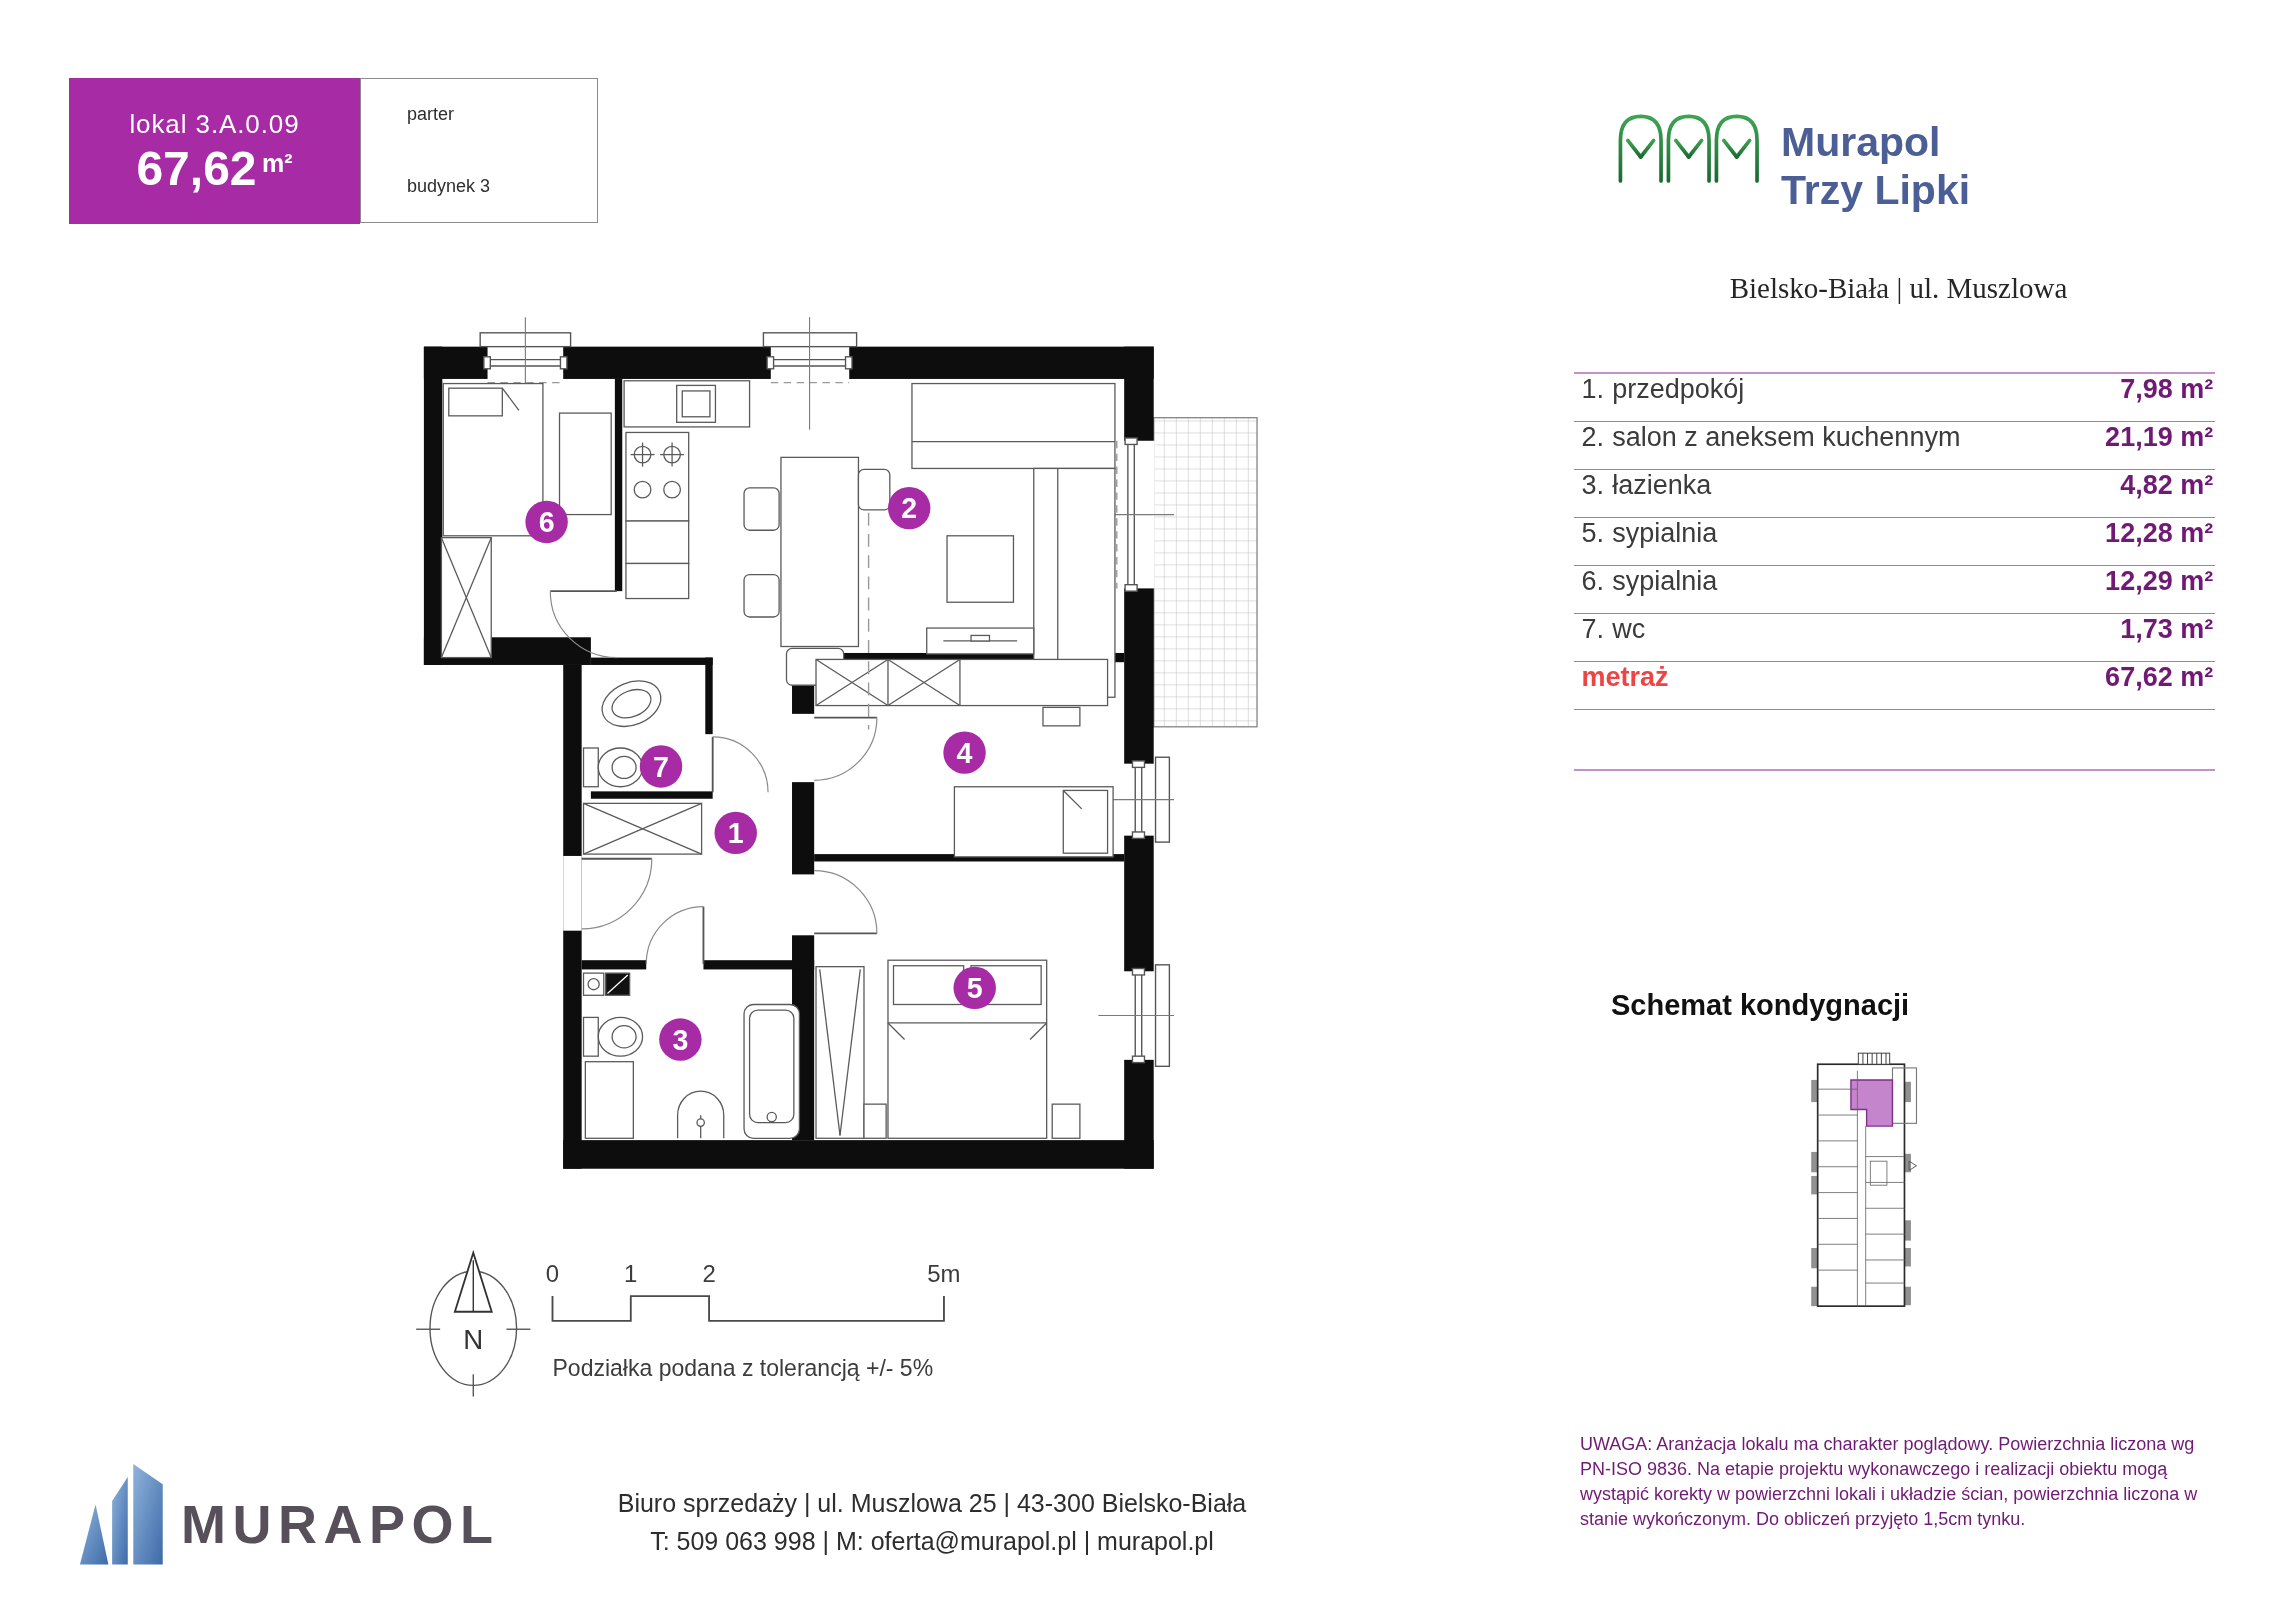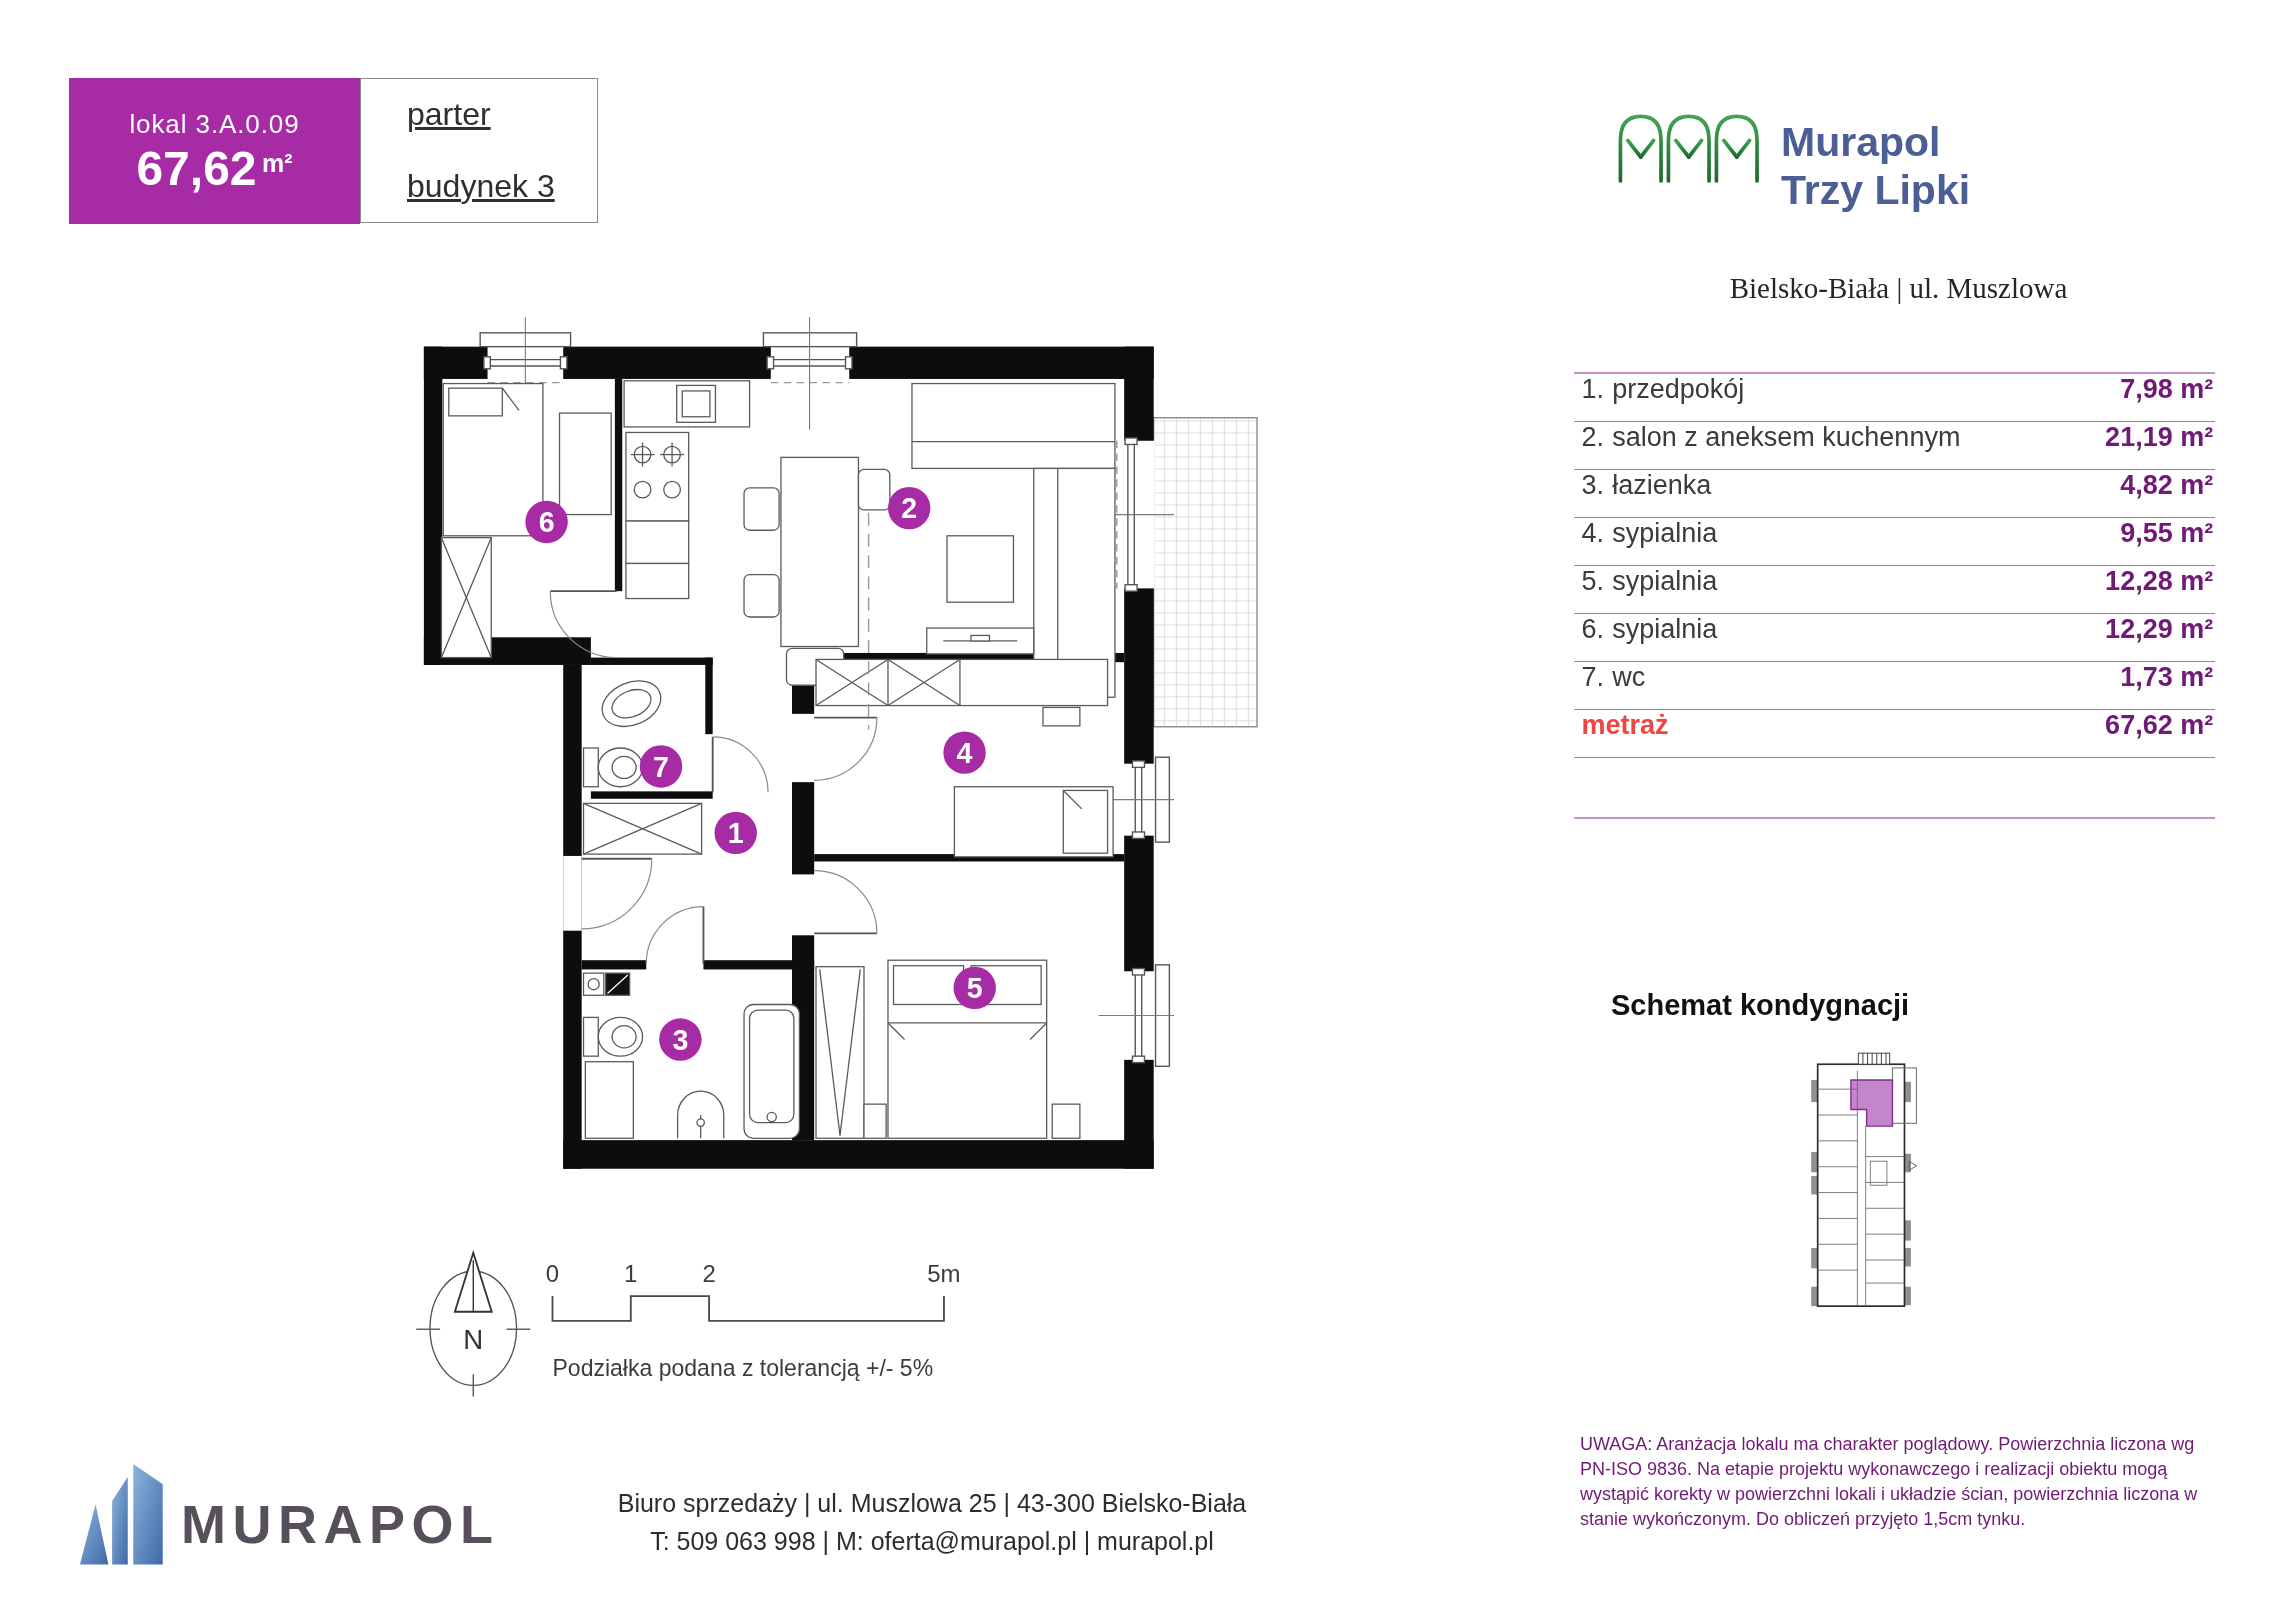--- a/index.html
+++ b/index.html
@@ -8,21 +8,21 @@
   .abs{position:absolute;}
 
   
   #badge{left:69px;top:78px;width:291px;height:146px;background:#A62BA5;color:#fff;
          display:flex;flex-direction:column;align-items:center;justify-content:center;gap:5.5px;}
   #badge .lokal{font-size:26px;font-weight:300;letter-spacing:0.9px;}
   #badge .big{font-size:48px;font-weight:700;line-height:1;}
   #badge .big .u{font-size:25px;position:relative;top:-13px;margin-left:5.5px;font-weight:700;}
   .infobox{left:360px;width:238px;height:73px;background:#fff;border:1.8px solid #8b8b8b;
            box-sizing:border-box;display:flex;align-items:center;padding-left:46px;
-           font-size:32px;color:#2e2e2e;text-decoration:underline;}
+           font-size:18px;color:#2e2e2e;}
   #floorbox{top:78px;}
   #bldgbox{top:150px;border-top:none;}
 
   
   #brandword{left:1781px;top:118px;color:#4B5E95;font-weight:700;font-size:41px;line-height:48px;}
   #location{left:1580px;top:272px;width:637px;text-align:center;font-size:29px;color:#262626;font-family:Liberation Serif, serif;}
 
   
   #roomtable{left:1574px;top:372px;width:641px;}
   .trule{height:0;border-top:2.3px solid #C490C8;}
@@ -106,24 +106,20 @@
       <span class="nm"><span class="no">1.</span><span>przedpokój</span></span>
       <span class="val"><span>7,98</span> <span>m²</span></span>
     </div>
     <div class="row">
       <span class="nm"><span class="no">2.</span><span>salon z aneksem kuchennym</span></span>
       <span class="val"><span>21,19</span> <span>m²</span></span>
     </div>
     <div class="row">
       <span class="nm"><span class="no">3.</span><span>łazienka</span></span>
       <span class="val"><span>4,82</span> <span>m²</span></span>
-    </div>
-    <div class="row">
-      <span class="nm"><span class="no">4.</span><span>sypialnia</span></span>
-      <span class="val"><span>9,55</span> <span>m²</span></span>
     </div>
     <div class="row">
       <span class="nm"><span class="no">5.</span><span>sypialnia</span></span>
       <span class="val"><span>12,28</span> <span>m²</span></span>
     </div>
     <div class="row">
       <span class="nm"><span class="no">6.</span><span>sypialnia</span></span>
       <span class="val"><span>12,29</span> <span>m²</span></span>
     </div>
     <div class="row">

